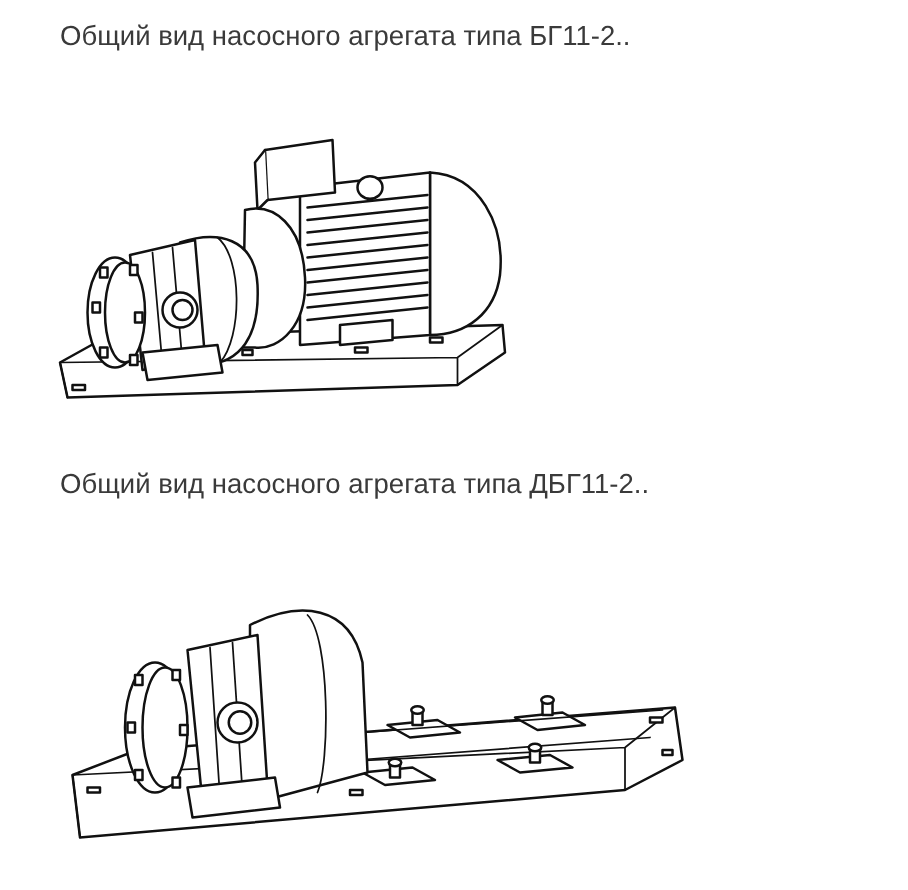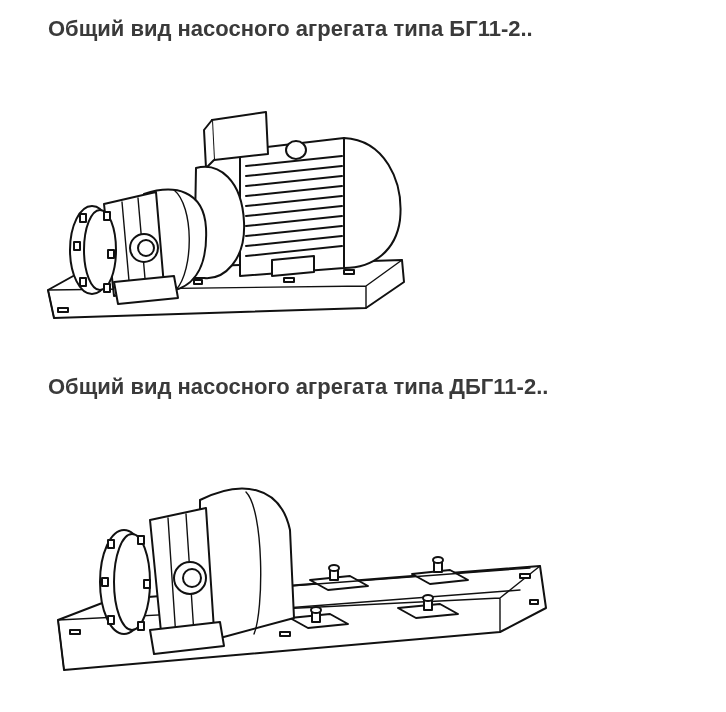--- a/index.html
+++ b/index.html
@@ -1,18 +1,18 @@
 <!DOCTYPE html>
 <html><head>
 <meta charset="utf-8">
 <style>
   html, body { margin: 0; padding: 0; background: #ffffff; }
   body { width: 726px; height: 712px; position: relative; overflow: hidden;
          font-family: "Liberation Sans", sans-serif; }
-  .heading { position: absolute; left: 48px; margin: 0; font-weight: bold;
+  .heading { position: absolute; left: 48px; margin: 0; font-weight: normal;
              font-size: 22px; color: #3a3a3a; letter-spacing: 0; white-space: nowrap; }
   #h1 { top: 16px; }
   #h2 { top: 374px; text-align: right; }
   .figure { position: absolute; }
   #fig1 { left: 44px; top: 110px; width: 370px; height: 230px; }
   #fig2 { left: 50px; top: 470px; width: 510px; height: 225px; }
   svg { display: block; }
   svg * { fill: #fff; stroke: #111; stroke-width: 2; stroke-linejoin: round; stroke-linecap: round; }
   svg .dk { fill: #111; stroke: none; }
   svg .thin { stroke-width: 1.4; fill: none; }

